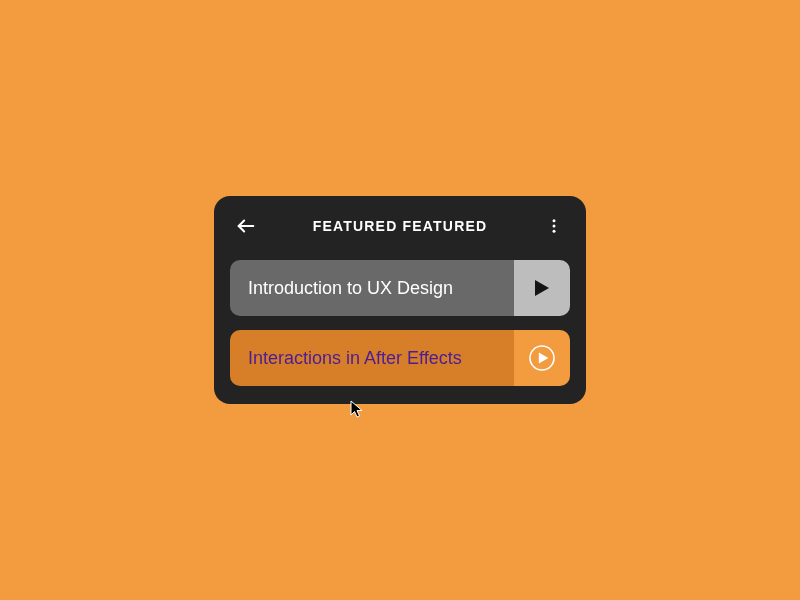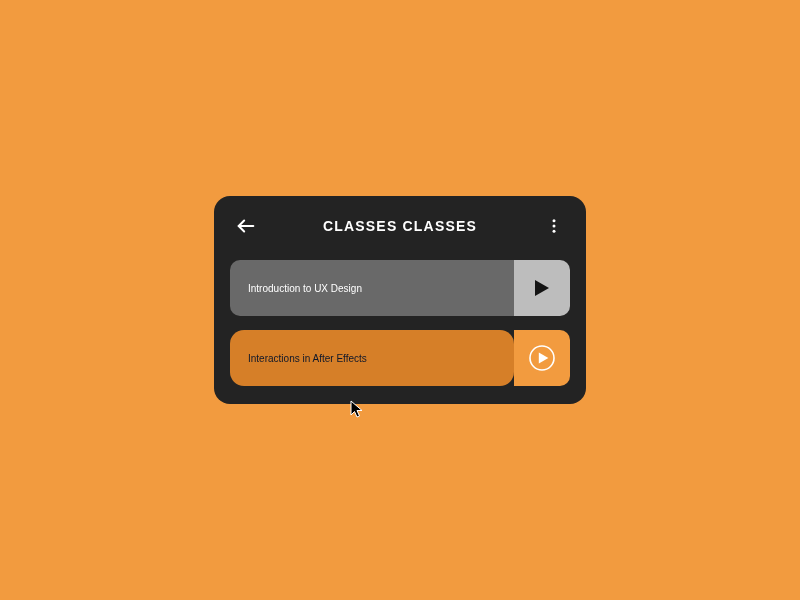--- a/index.html
+++ b/index.html
@@ -60,32 +60,32 @@
       border-radius: 10px;
       overflow: hidden;
       height: 56px;
       cursor: pointer;
     }
     .item-label {
       flex: 1;
       display: flex;
       align-items: center;
       padding-left: 18px;
-      font-size: 10px;
+      font-size: 18px;
       font-weight: 400;
     }
     .item-play {
       width: 56px;
       display: flex;
       align-items: center;
       justify-content: center;
     }
     .item.normal .item-label { background: #696969; color: #fff; }
     .item.normal .item-play  { background: #bdbdbd; }
-    .item.active .item-label { background: #d67f28; color: #0f172a; border-radius: 14px; }
+    .item.active .item-label { background: #d67f28; color: #4c1d95; }
     .item.active .item-play  { background: #f29b3f; }
     .play-solid {
       width: 0; height: 0;
       border-top: 8px solid transparent;
       border-bottom: 8px solid transparent;
       border-left: 14px solid #141414;
     }
     .cursor {
       position: absolute;
       left: 350px;
@@ -98,21 +98,21 @@
 <body>
 
 <div class="card">
   <div class="header">
     <div class="back-btn">
       <svg width="22" height="22" viewBox="0 0 24 24" fill="none" stroke="#fff" stroke-width="2.2" stroke-linecap="round" stroke-linejoin="round">
         <line x1="20" y1="12" x2="4" y2="12"></line>
         <polyline points="10 6 4 12 10 18"></polyline>
       </svg>
     </div>
-    <div class="title">CLASSES CLASSES</div>
+    <div class="title">FEATURED FEATURED</div>
     <div class="more-btn">
       <svg width="18" height="18" viewBox="0 0 24 24" fill="#fff">
         <circle cx="12" cy="5" r="2"></circle>
         <circle cx="12" cy="12" r="2"></circle>
         <circle cx="12" cy="19" r="2"></circle>
       </svg>
     </div>
   </div>
 
   <div class="list">

